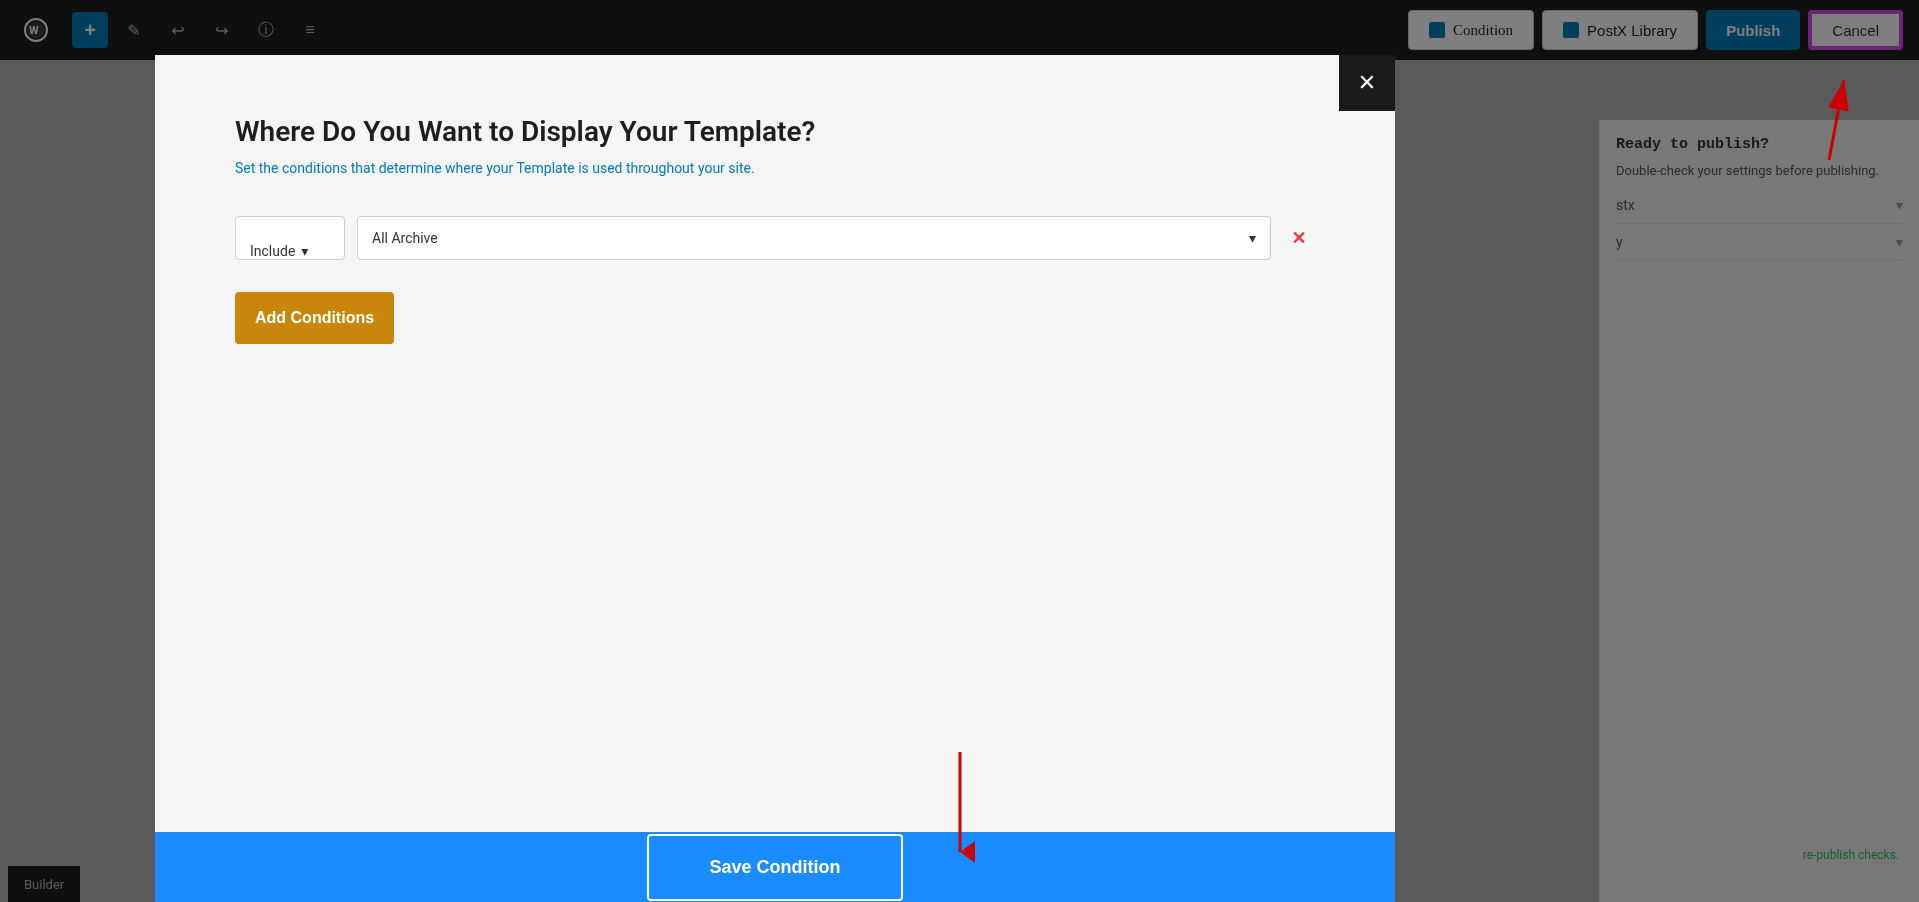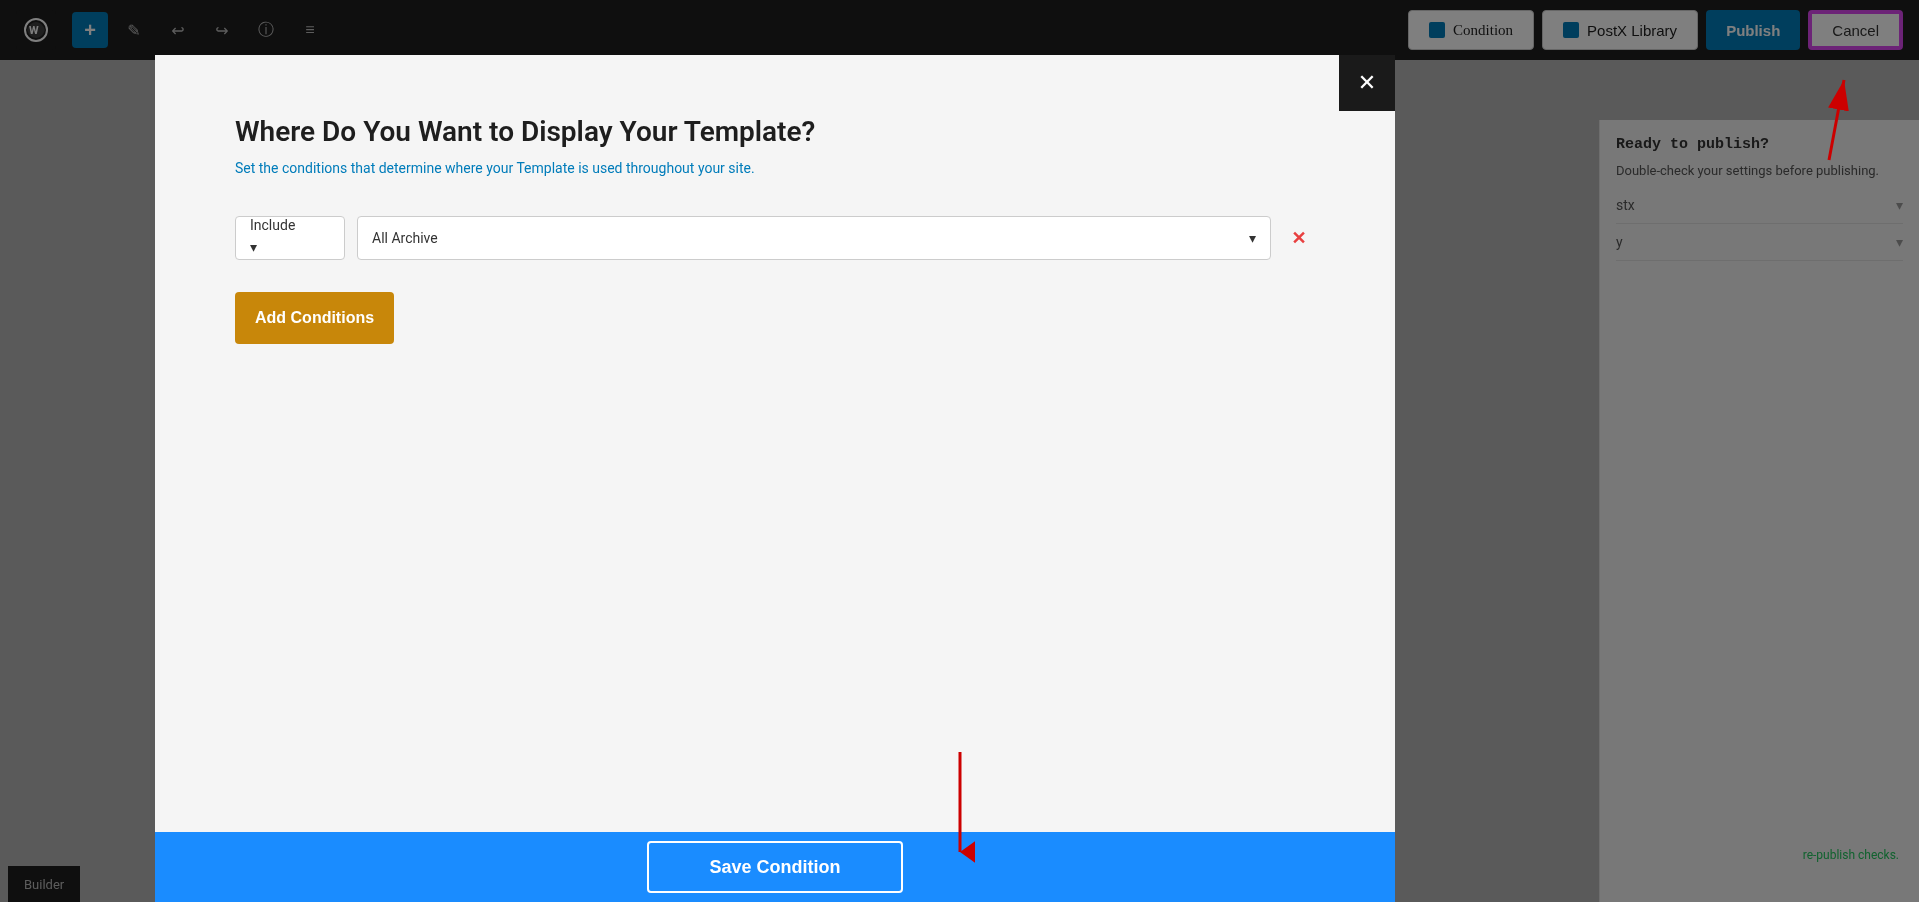--- a/index.html
+++ b/index.html
@@ -197,23 +197,22 @@
 
     .select-include {
       height: 44px;
       padding: 0 14px;
       border: 1px solid #ccc;
       background: white;
       border-radius: 4px;
       font-size: 14px;
       color: #333;
       cursor: pointer;
-      display: flex; align-items: flex-start; gap: 6px;
+      display: flex; align-items: flex-end; gap: 6px;
       min-width: 110px;
-      flex-direction: column;
     }
 
     .select-archive {
       flex: 1;
       height: 44px;
       padding: 0 14px;
       border: 1px solid #ccc;
       background: white;
       border-radius: 4px;
       font-size: 14px;
@@ -250,21 +249,21 @@
       height: 70px;
       background: #1a8cff;
       display: flex;
       align-items: center;
       justify-content: center;
       flex-shrink: 0;
       position: relative;
     }
 
     .save-condition-btn {
-      height: 52px;
+      height: 67px;
       padding: 12px 60px;
       background: #1a8cff;
       color: white;
       border: 2px solid white;
       border-radius: 4px;
       font-size: 18px;
       font-weight: 600;
       cursor: pointer;
     }
 

